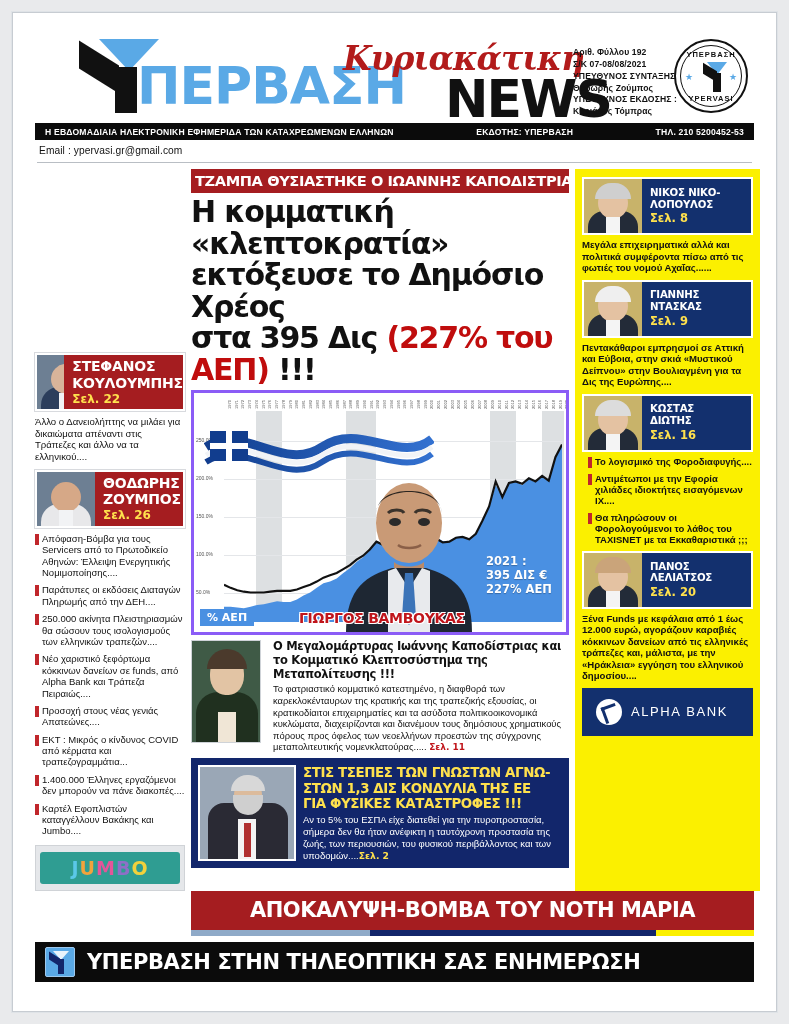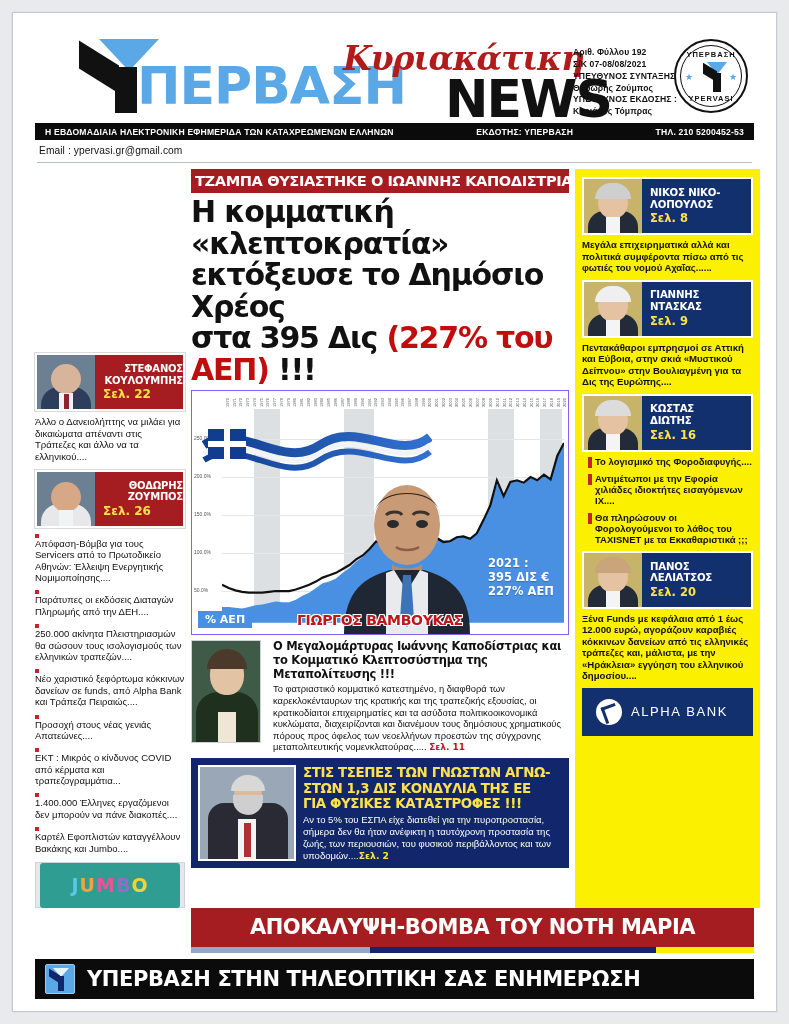--- a/index.html
+++ b/index.html
@@ -104,57 +104,57 @@
   .promo .ph { width:58px; background:#6d7f93; position:relative; overflow:hidden; }
   .promo .ph .face { position:absolute; left:14px; top:9px; width:30px; height:30px; border-radius:50%; background:#d8b49a; }
   .promo .ph .body { position:absolute; left:4px; bottom:0; width:50px; height:22px; border-radius:18px 18px 0 0; background:#2c3e5c; }
   .promo .ph .shirt { position:absolute; left:22px; bottom:0; width:14px; height:16px; background:#f2f3f5; }
   .promo .ph .tie { position:absolute; left:27px; bottom:0; width:5px; height:15px; background:#8d2230; }
   .promo .lbl {
     flex:1; background:#a51d20; color:#fff; display:flex; flex-direction:column;
     justify-content:center; padding-left:8px;
   }
   .promo .lbl .nm {
-    font-family:"DejaVu Sans", sans-serif; font-weight:bold; font-size:10px;
-    line-height:1.15; letter-spacing:-.2px;text-align:right;
+    font-family:"DejaVu Sans", sans-serif; font-weight:bold; font-size:14px;
+    line-height:1.15; letter-spacing:-.2px;
   }
   .promo .lbl .pg {
     color:#ffe14d; font-family:"DejaVu Sans", sans-serif; font-weight:bold; font-size:12px; margin-top:1px;
   }
   .blurb { font-size:9.6px; line-height:1.22; color:#111; margin-bottom:7px; }
   .bullets { margin-top:2px; }
-  .bul { display:flex; font-size:9.5px; line-height:1.2; color:#111; margin-bottom:6px;flex-direction:column; }
+  .bul { display:flex; font-size:9.5px; line-height:1.2; color:#111; margin-bottom:6px; }
   .bul .sq { flex:0 0 4px; width:4px; height:11px; background:#c0262b; margin-right:3px; margin-top:1px; }
   .jumbo {
     margin-top:8px; height:46px; background:#e5e7ea; border:1px solid #d0d3d7;
     display:flex; align-items:center; justify-content:center;
   }
   .jumbo .inner {
-    width:94%; height:45px; background:#2f9d92; border-radius:3px;
+    width:94%; height:32px; background:#2f9d92; border-radius:3px;
     display:flex; align-items:center; justify-content:center;
   }
   .jumbo .word { font-family:"DejaVu Sans", sans-serif; font-weight:bold; font-size:19px; letter-spacing:1px; }
   .jumbo .c1{color:#5bc8e8;} .jumbo .c2{color:#f2a33c;} .jumbo .c3{color:#e4559a;}
   .jumbo .c4{color:#8e6fc7;} .jumbo .c5{color:#f2d13c;}
 
   
   .kicker {
     background:#a51d20; color:#fff; text-align:center;
     font-family:"DejaVu Sans", sans-serif; font-weight:bold;
     font-size:14.6px; letter-spacing:-.4px; padding:3px 4px 4px;
     white-space:nowrap;
   }
   .mainhead {
     color:#111; font-family:"DejaVu Sans", sans-serif; font-weight:bold;
     font-size:30px; line-height:1.05; letter-spacing:-1.2px; padding:3px 0 2px;
   }
   .mainhead .red { color:#c00d0d; }
   .chart {
     position:relative; height:245px; background:#fff;
-    border:1px solid #8b5cf6; margin-top:3px; overflow:hidden;
+    border:3px solid #8b5cf6; margin-top:3px; overflow:hidden;
   }
   .chart .yl {
     position:absolute; left:2px; font-size:5px; color:#555;
   }
   .chart .gl { position:absolute; left:30px; right:4px; border-top:1px solid #e4e6e9; }
   .chart .band { position:absolute; top:18px; bottom:12px; background:#d7dadd; opacity:.85; }
   .chart .xtick {
     position:absolute; top:2px; font-size:4px; color:#555;
     transform:rotate(-90deg); transform-origin:left top; white-space:nowrap;
   }

